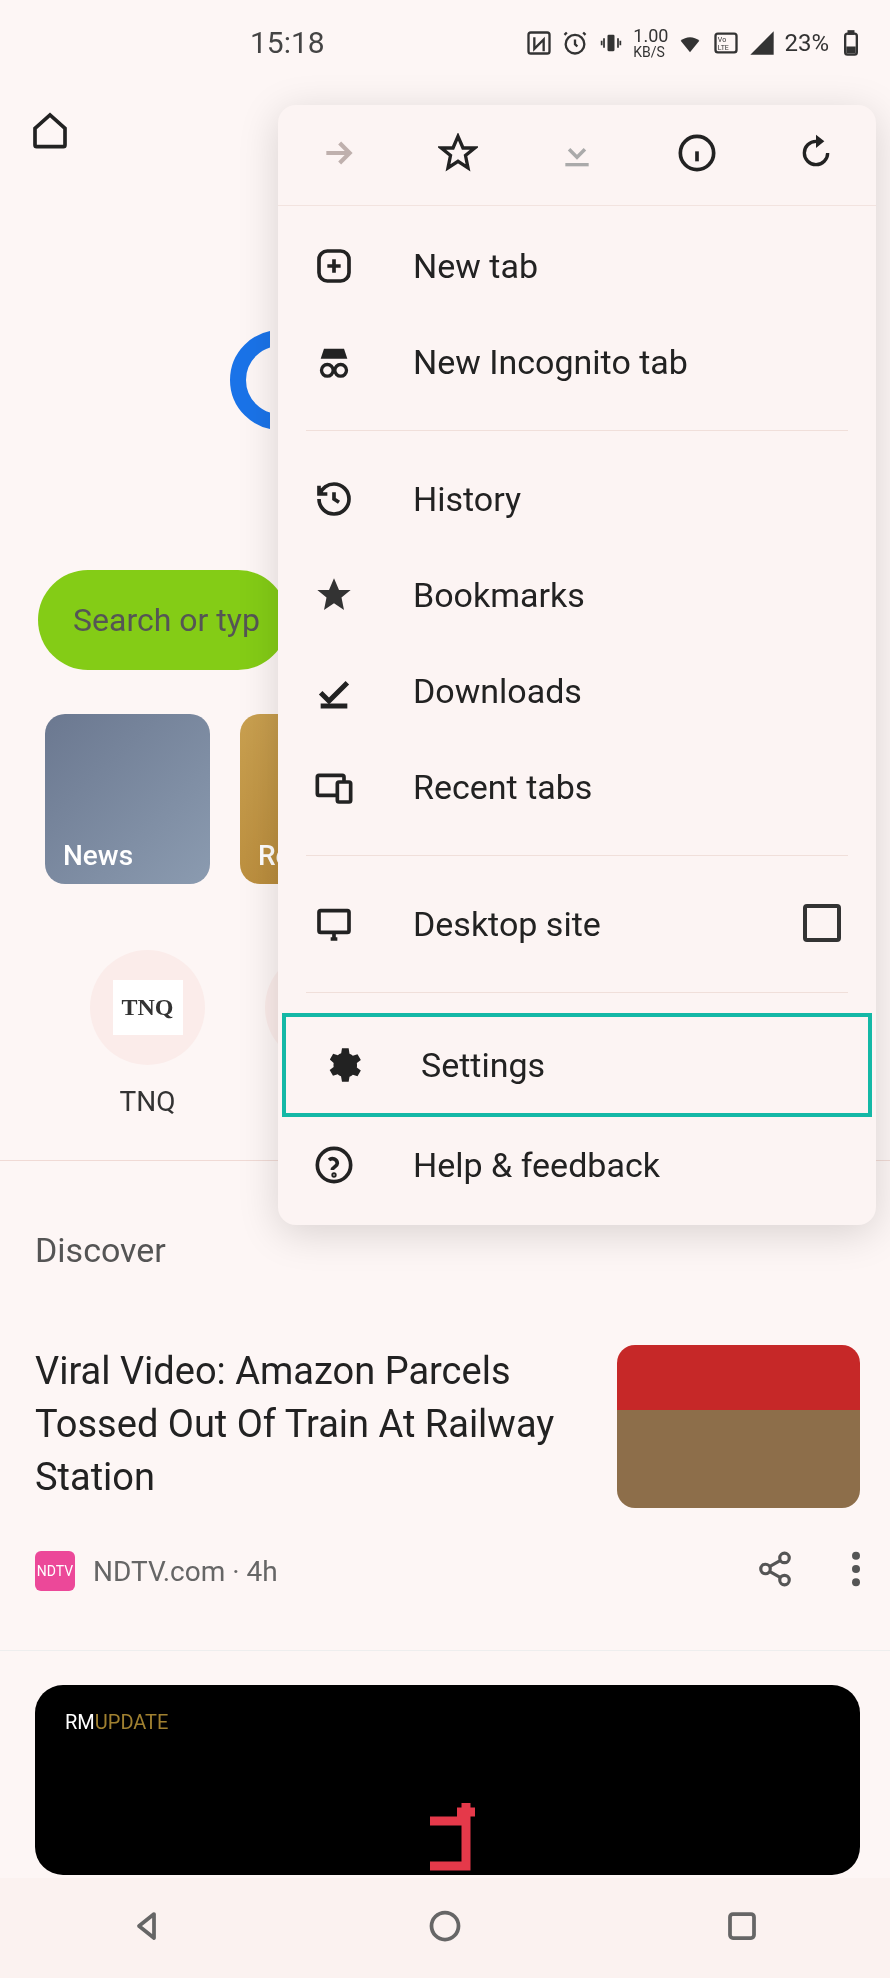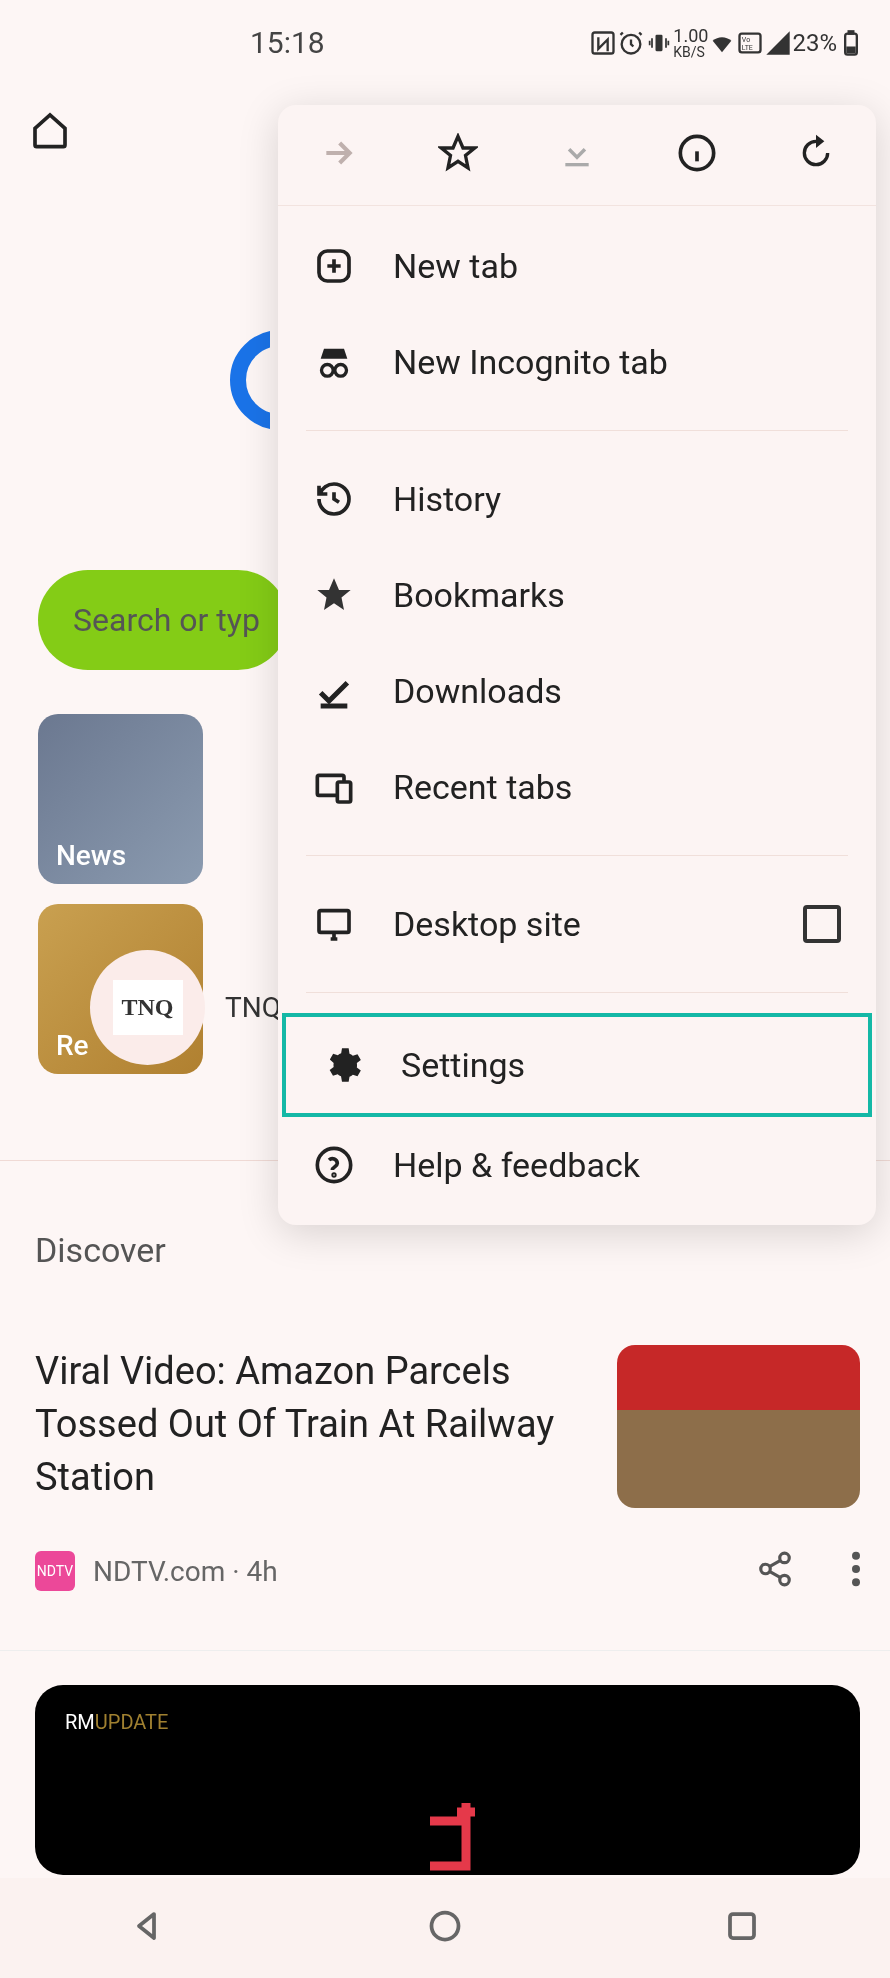--- a/index.html
+++ b/index.html
@@ -21,20 +21,21 @@
     height: 80px;
   }
   .status-left {
     font-size: 30px;
     color: #444;
     padding-left: 225px;
   }
   .status-right {
     display: flex;
     align-items: center;
+    gap: 8px;
     font-size: 24px;
     color: #333;
   }
   .status-right svg { width: 28px; height: 28px; }
   .kbs { font-size: 14px; line-height: 1; }
   .kbs-num { font-size: 18px; }
   .pct { font-size: 24px; }
   
   
   .top-row {
@@ -69,24 +70,23 @@
     font-size: 32px;
     color: #555;
     overflow: hidden;
     white-space: nowrap;
   }
   
   
   .tiles {
     position: absolute;
     top: 714px;
-    left: 38px;
-    display: flex;
-    gap: 20px;
-    flex-direction: column;
+    left: 45px;
+    display: flex;
+    gap: 30px;
   }
   .tile {
     width: 165px;
     height: 170px;
     border-radius: 20px;
     background: #8a7060;
     position: relative;
     display: flex;
     align-items: flex-end;
     padding: 12px 18px;
@@ -101,21 +101,21 @@
   
   .site-shortcuts {
     position: absolute;
     top: 950px;
     left: 90px;
     display: flex;
     gap: 60px;
   }
   .site-item {
     display: flex;
-    flex-direction: row;
+    flex-direction: column;
     align-items: center;
     gap: 20px;
   }
   .site-circle {
     width: 115px;
     height: 115px;
     border-radius: 50%;
     background: #fbecea;
     display: flex;
     align-items: center;
@@ -267,22 +267,22 @@
   .menu-section {
     padding: 12px 0;
   }
   .menu-divider {
     height: 1px;
     background: #f0dfda;
     margin: 8px 28px;
   }
   .menu-item {
     display: flex;
-    align-items: center;
-    gap: 38px;
+    align-items: flex-start;
+    gap: 58px;
     padding: 28px 35px;
     font-size: 34px;
     color: #222;
   }
   .menu-item .icon-slot {
     width: 42px;
     display: flex;
     justify-content: center;
   }
   .menu-item svg { width: 40px; height: 40px; }

